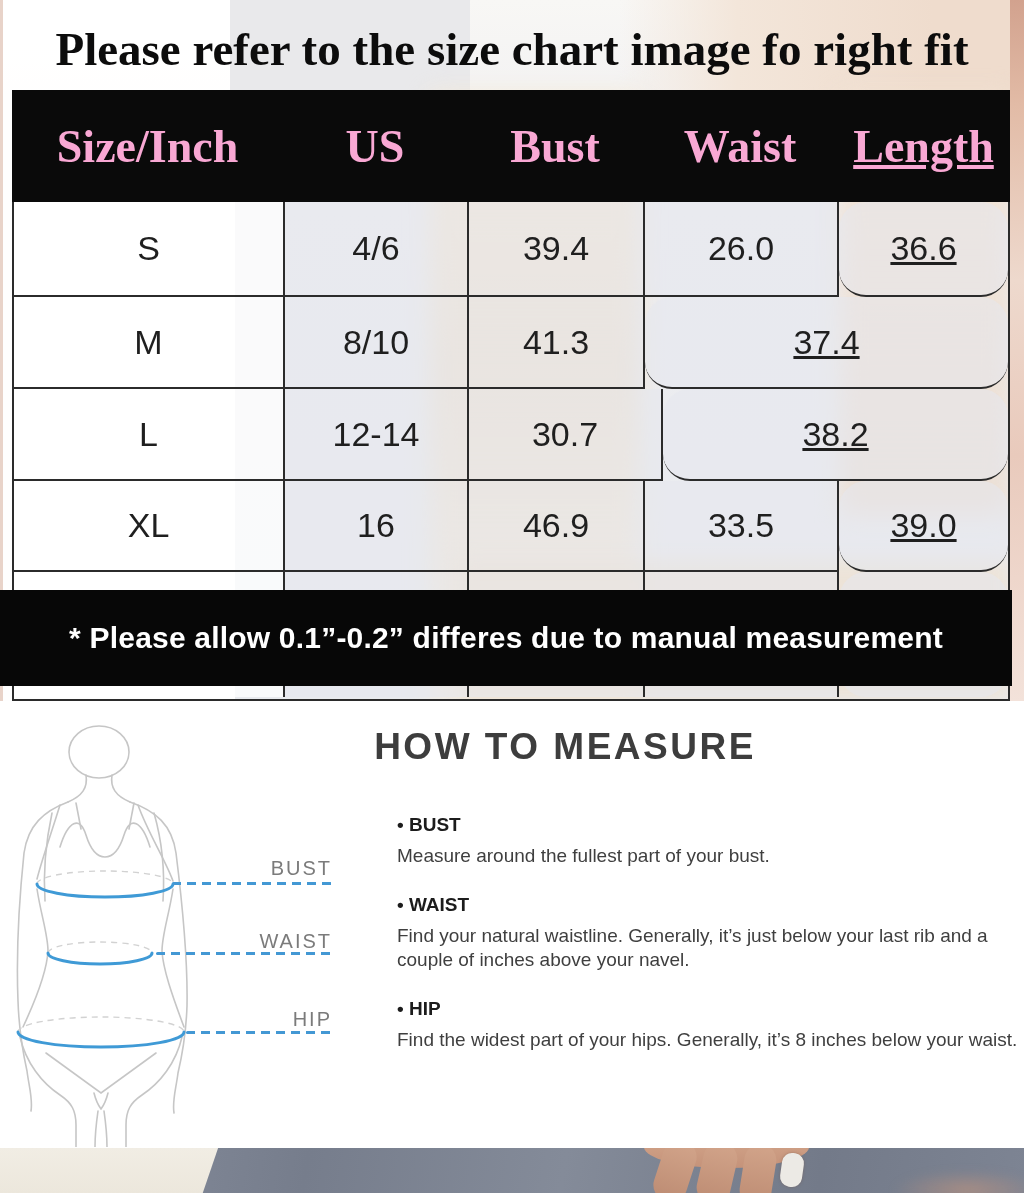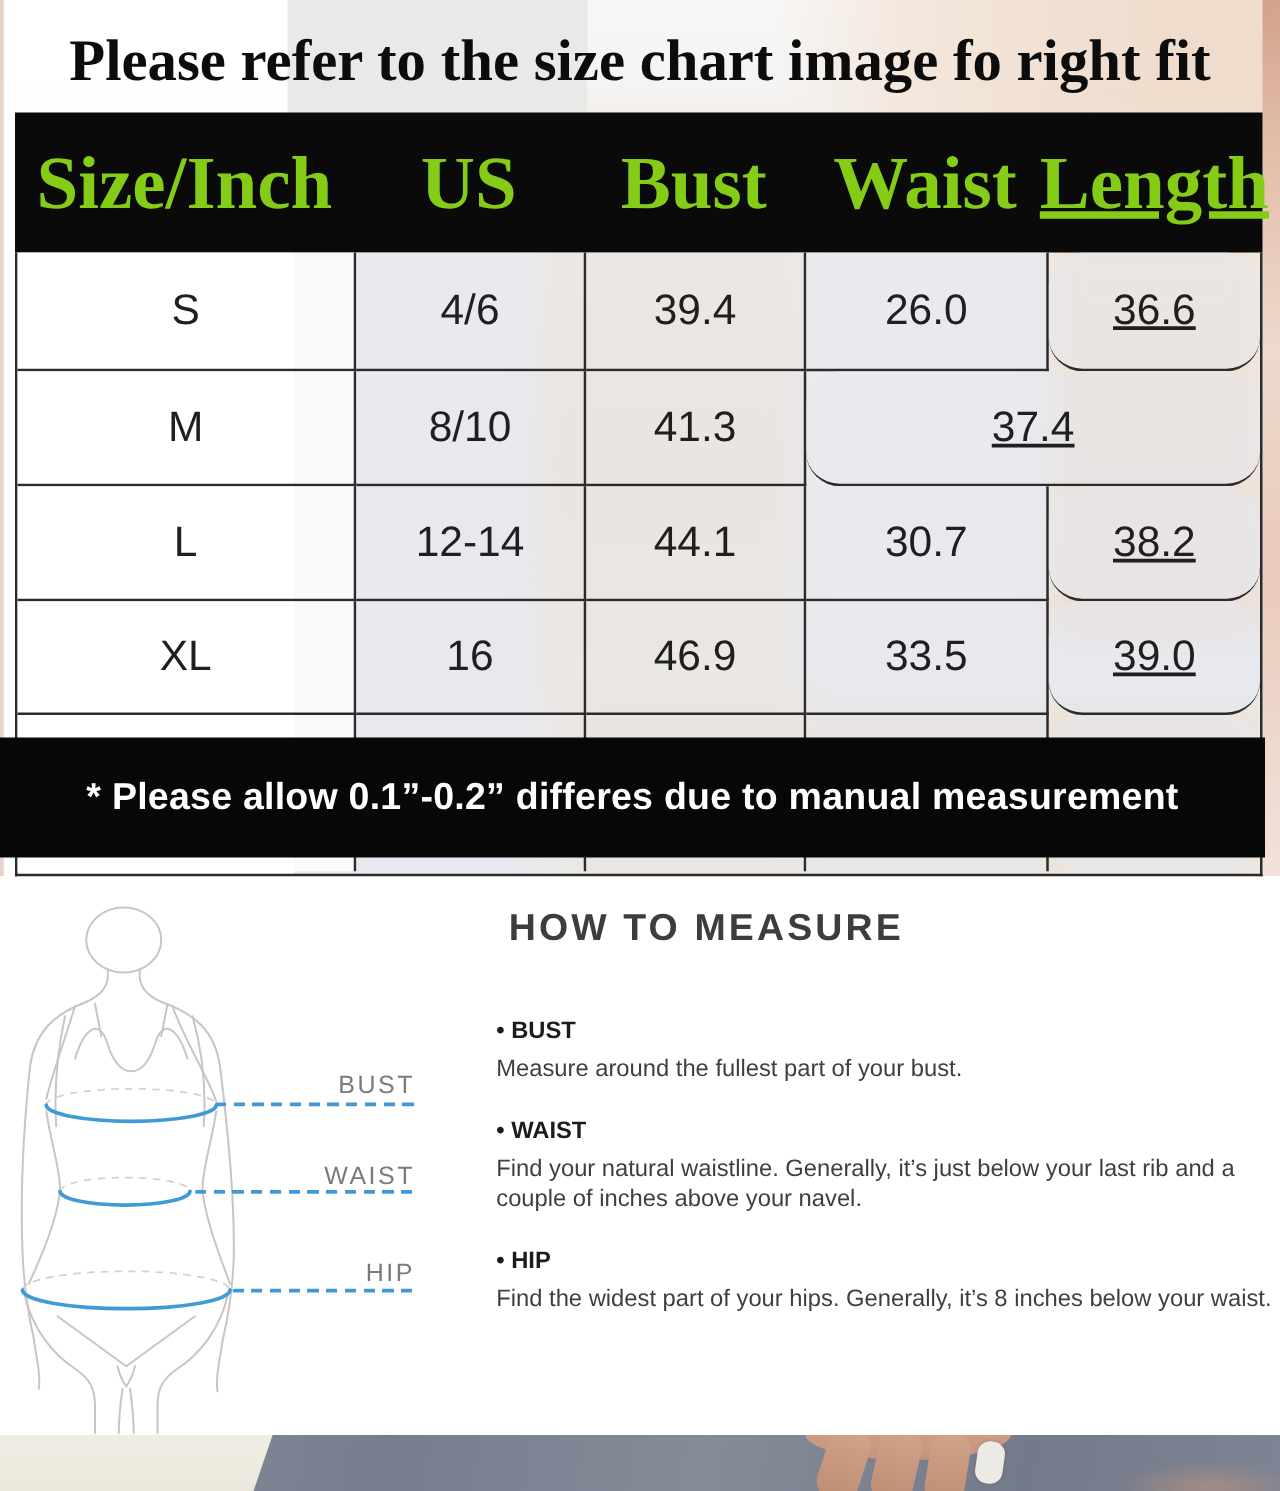--- a/index.html
+++ b/index.html
@@ -23,21 +23,21 @@
   .title{
     position:absolute;left:0;top:22px;width:1024px;text-align:center;
     font-family:"Liberation Serif",serif;font-weight:bold;font-size:47px;color:#0c0c0c;
     z-index:3;
   }
 
   
   .size-table{position:absolute;left:12px;top:90px;width:998px;height:611px;z-index:1;}
   .thead{display:flex;height:112px;background:#0a0a0a;align-items:center;}
   .th{display:flex;align-items:center;justify-content:center;height:100%;
-      color:#84cc16;font-family:"Liberation Serif",serif;font-weight:bold;font-size:60px;}
+      color:#f9a8d4;font-family:"Liberation Serif",serif;font-weight:bold;font-size:46px;}
   .tbody{position:relative;height:499px;border:2px solid #2b2b2b;border-top:none;box-sizing:border-box;}
   .tr{display:flex;}
   .td{display:flex;align-items:center;justify-content:center;box-sizing:border-box;
       border-right:2px solid #2b2b2b;border-bottom:2px solid #2b2b2b;
       font-size:34px;color:#1f1f1f;background:rgba(229,232,238,.55);}
   .td.c0{background:rgba(255,255,255,.72);}
   .td.last{border-right:none;border-radius:27px;}
   .tr.partial .td{border-bottom:none;}
   .c0{width:271px;} .c1{width:184px;} .c2{width:176px;} .c3{width:194px;} .c4{width:173px;flex:1;text-decoration:underline;}
   .r-s .td{height:95px;} .r-m .td{height:92px;} .r-l .td{height:92px;} .r-xl .td{height:91px;}
@@ -47,21 +47,21 @@
   .banner{
     position:absolute;left:0;top:590px;width:1012px;height:96px;background:#070707;z-index:2;
     display:flex;align-items:center;justify-content:center;
   }
   .banner span{color:#ffffff;font-weight:bold;font-size:30px;letter-spacing:.2px;}
 
   
   .measure{position:absolute;left:0;top:701px;width:1024px;height:447px;background:#ffffff;}
   .m-heading{
     position:absolute;left:565px;top:25px;transform:translateX(-50%);white-space:nowrap;
-    font-size:30px;font-weight:bold;letter-spacing:2.5px;color:#3d3d3d;
+    font-size:37px;font-weight:bold;letter-spacing:2.5px;color:#3d3d3d;
   }
   .fig{position:absolute;left:16px;top:0;}
   .fig-label{position:absolute;right:692px;color:#7b7b7b;font-size:20px;letter-spacing:2px;text-align:right;}
   .lbl-bust{top:156px;} .lbl-waist{top:229px;} .lbl-hip{top:307px;}
   .dash{position:absolute;height:3px;border-radius:2px;
         background:repeating-linear-gradient(90deg,#4398d4 0 9px,rgba(0,0,0,0) 9px 15px);}
   .dash-bust{left:172px;top:181px;width:160px;}
   .dash-waist{left:156px;top:251px;width:176px;}
   .dash-hip{left:186px;top:330px;width:146px;}
   .m-items{position:absolute;left:397px;top:113px;width:622px;}
@@ -123,21 +123,20 @@
       </div>
       <div class="tr r-m">
         <div class="td c0">M</div>
         <div class="td c1">8/10</div>
         <div class="td c2">41.3</div>
         <div class="td c4 last">37.4</div>
       </div>
       <div class="tr r-l">
         <div class="td c0">L</div>
         <div class="td c1">12-14</div>
-        <div class="td c2">44.1</div>
         <div class="td c3">30.7</div>
         <div class="td c4 last">38.2</div>
       </div>
       <div class="tr r-xl">
         <div class="td c0">XL</div>
         <div class="td c1">16</div>
         <div class="td c2">46.9</div>
         <div class="td c3">33.5</div>
         <div class="td c4 last">39.0</div>
       </div>

